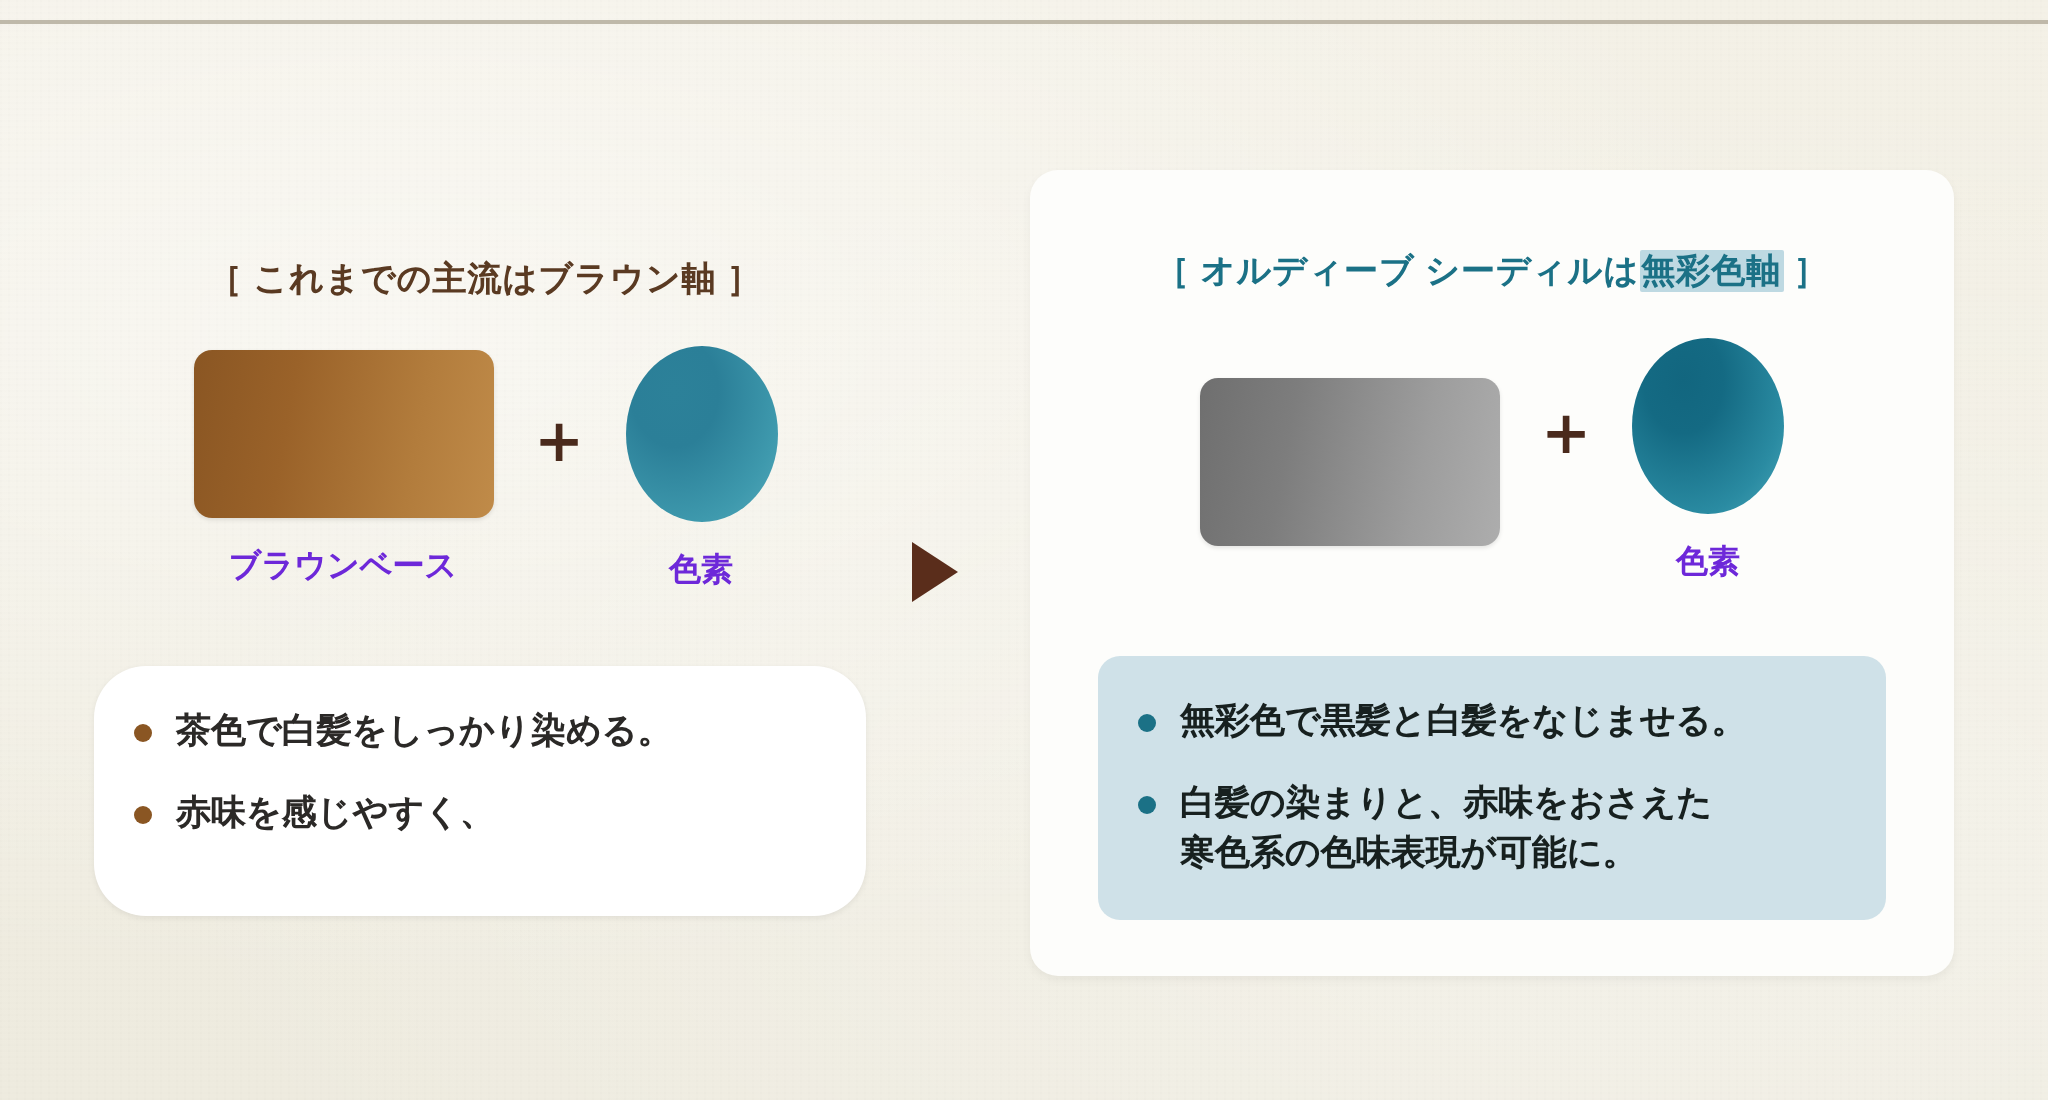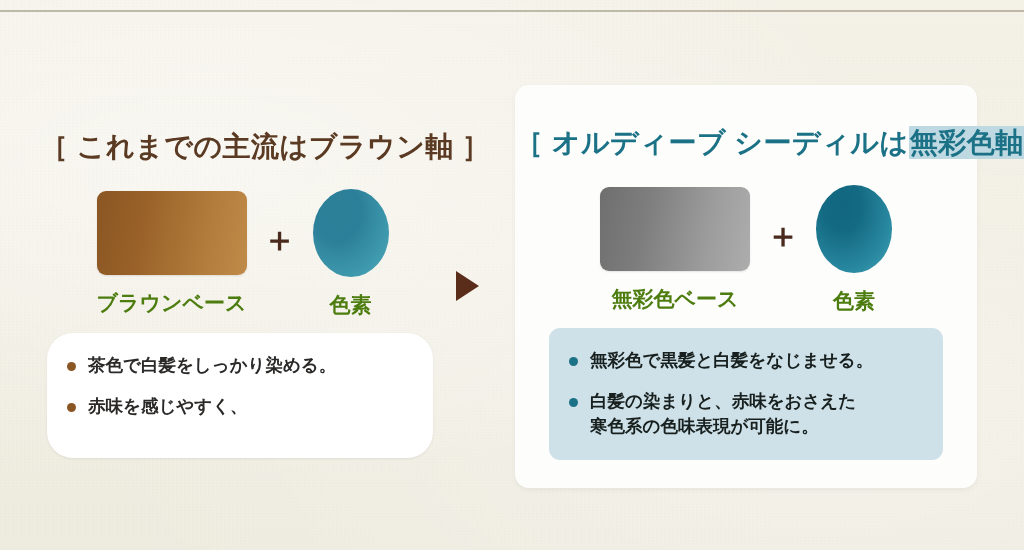--- a/index.html
+++ b/index.html
@@ -45,44 +45,44 @@
   
   #left-panel {
     position: absolute;
     left: 40px;
     top: 110px;
     width: 405px;
     height: 360px;
   }
   .panel-heading {
     text-align: center;
-    font-size: 28px;
+    font-size: 17px;
     font-weight: bold;
     letter-spacing: .5px;
     white-space: nowrap;
   }
   #left-heading { color: #5a3a22; margin-top: 18px; }
 
   .swatch-row {
     display: flex;
     align-items: center;
     justify-content: center;
     gap: 0;
     margin-top: 22px;
   }
   .swatch-col {
     display: flex;
     flex-direction: column;
     align-items: center;
   }
   .swatch-caption {
     margin-top: 14px;
-    font-size: 21px;
-    font-weight: bold;
-    color: #4d7c0f;
+    font-size: 16px;
+    font-weight: bold;
+    color: #6d28d9;
     white-space: nowrap;
   }
   .plus {
     font-size: 34px;
     font-weight: bold;
     color: #4a2a1c;
     line-height: 1;
     margin: 0 16px 30px 16px;
     font-family: "DejaVu Sans", sans-serif;
   }
@@ -236,21 +236,20 @@
 <div id="arrow"></div>
 
 <section id="right-card">
 
   <h2 class="panel-heading" id="right-heading"><span>［ オルディーブ シーディルは</span><span class="hl">無彩色軸</span><span> ］</span></h2>
 
   <div class="swatch-row">
 
     <div class="swatch-col">
       <div class="rect-swatch" id="gray-swatch"></div>
-      <div class="swatch-caption">無彩色ベース</div>
     </div>
 
     <div class="plus">＋</div>
 
     <div class="swatch-col">
       <div class="ellipse-swatch" id="pigment-right"></div>
       <div class="swatch-caption">色素</div>
     </div>
 
   </div>

